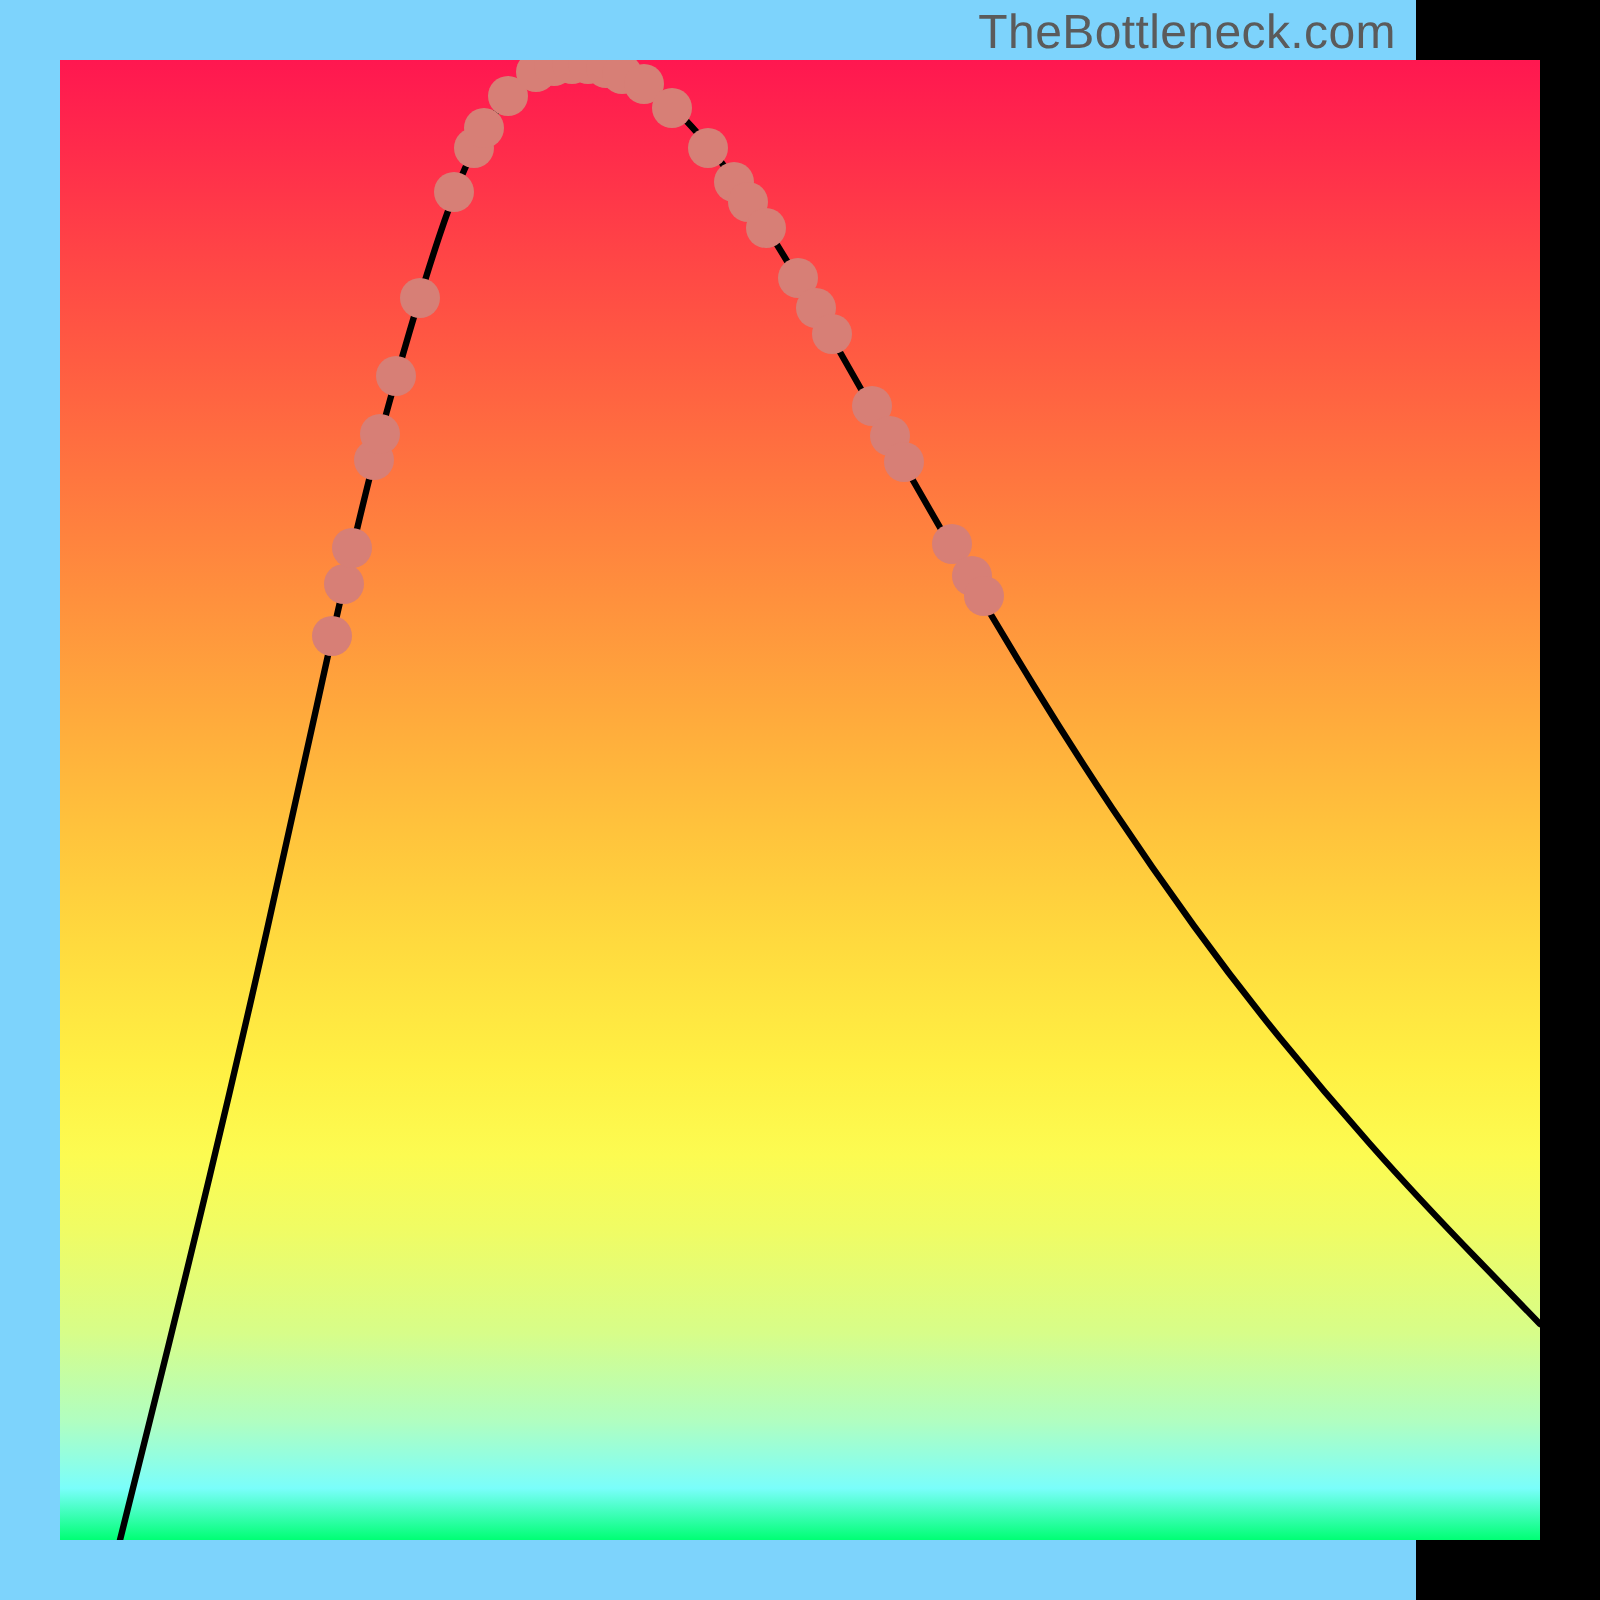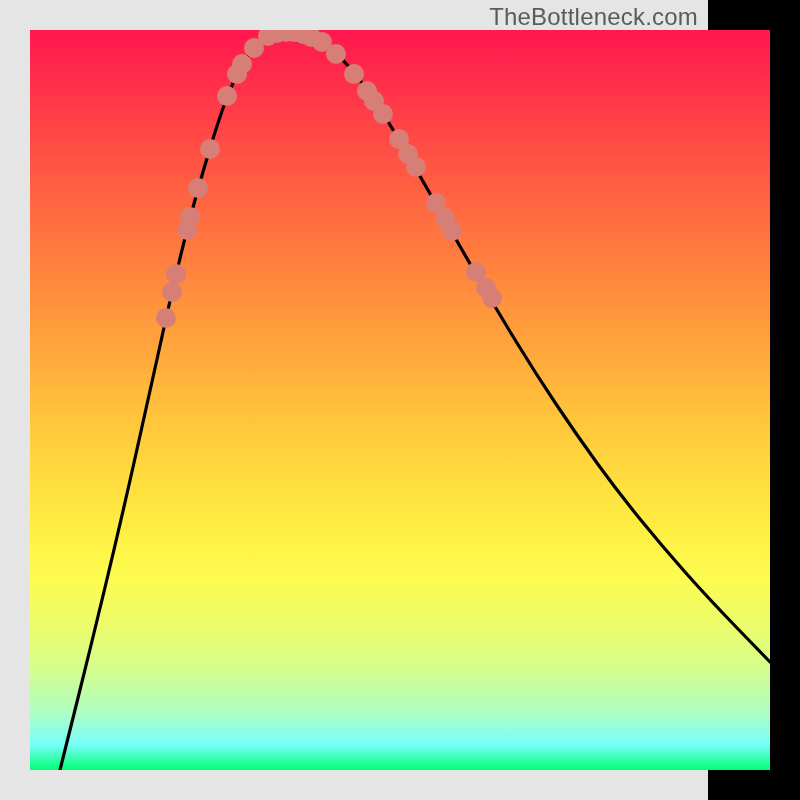--- a/index.html
+++ b/index.html
@@ -10,21 +10,21 @@
     background: #000;
     overflow: hidden;
     font-family: Arial, Helvetica, sans-serif;
   }
   .frame {
     position: absolute;
     top: 0;
     left: 0;
     width: 708px;
     height: 800px;
-    background: #e5e5e5;
+    background: #7dd3fc;
   }
   .plot-area {
     position: absolute;
     top: 30px;
     left: 30px;
     width: 740px;
     height: 740px;
     overflow: hidden;
   }
   .gradient-bg {

